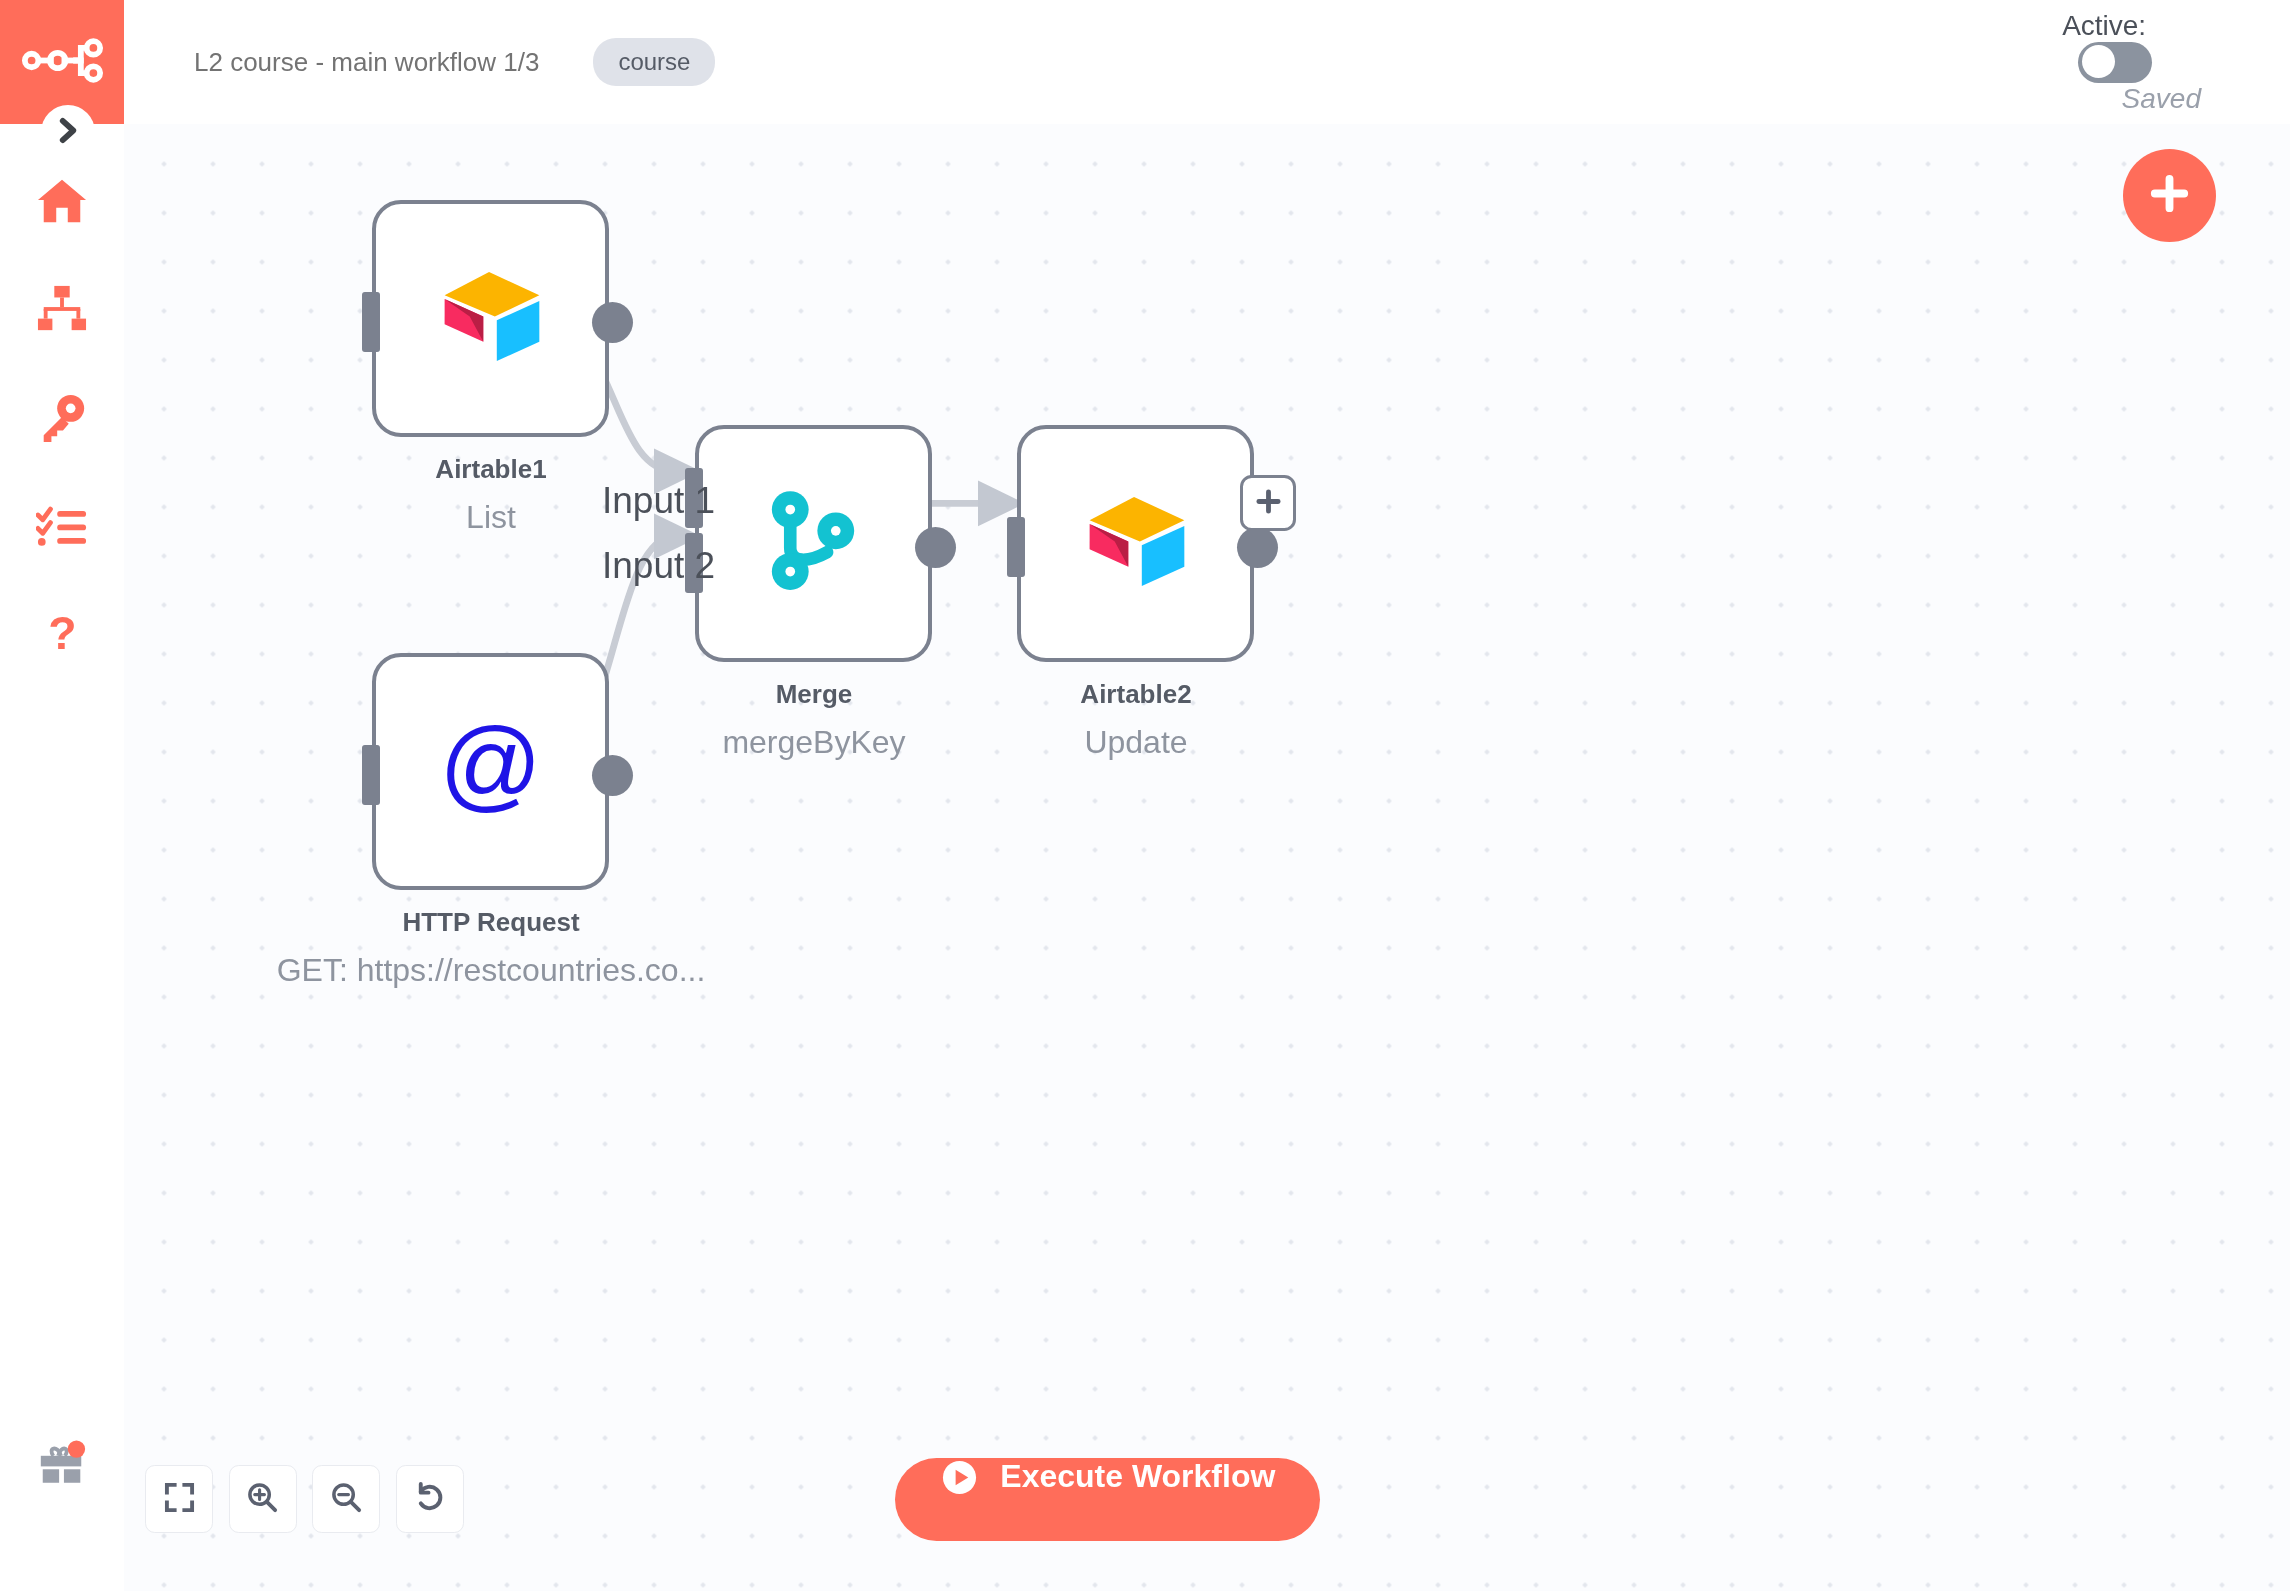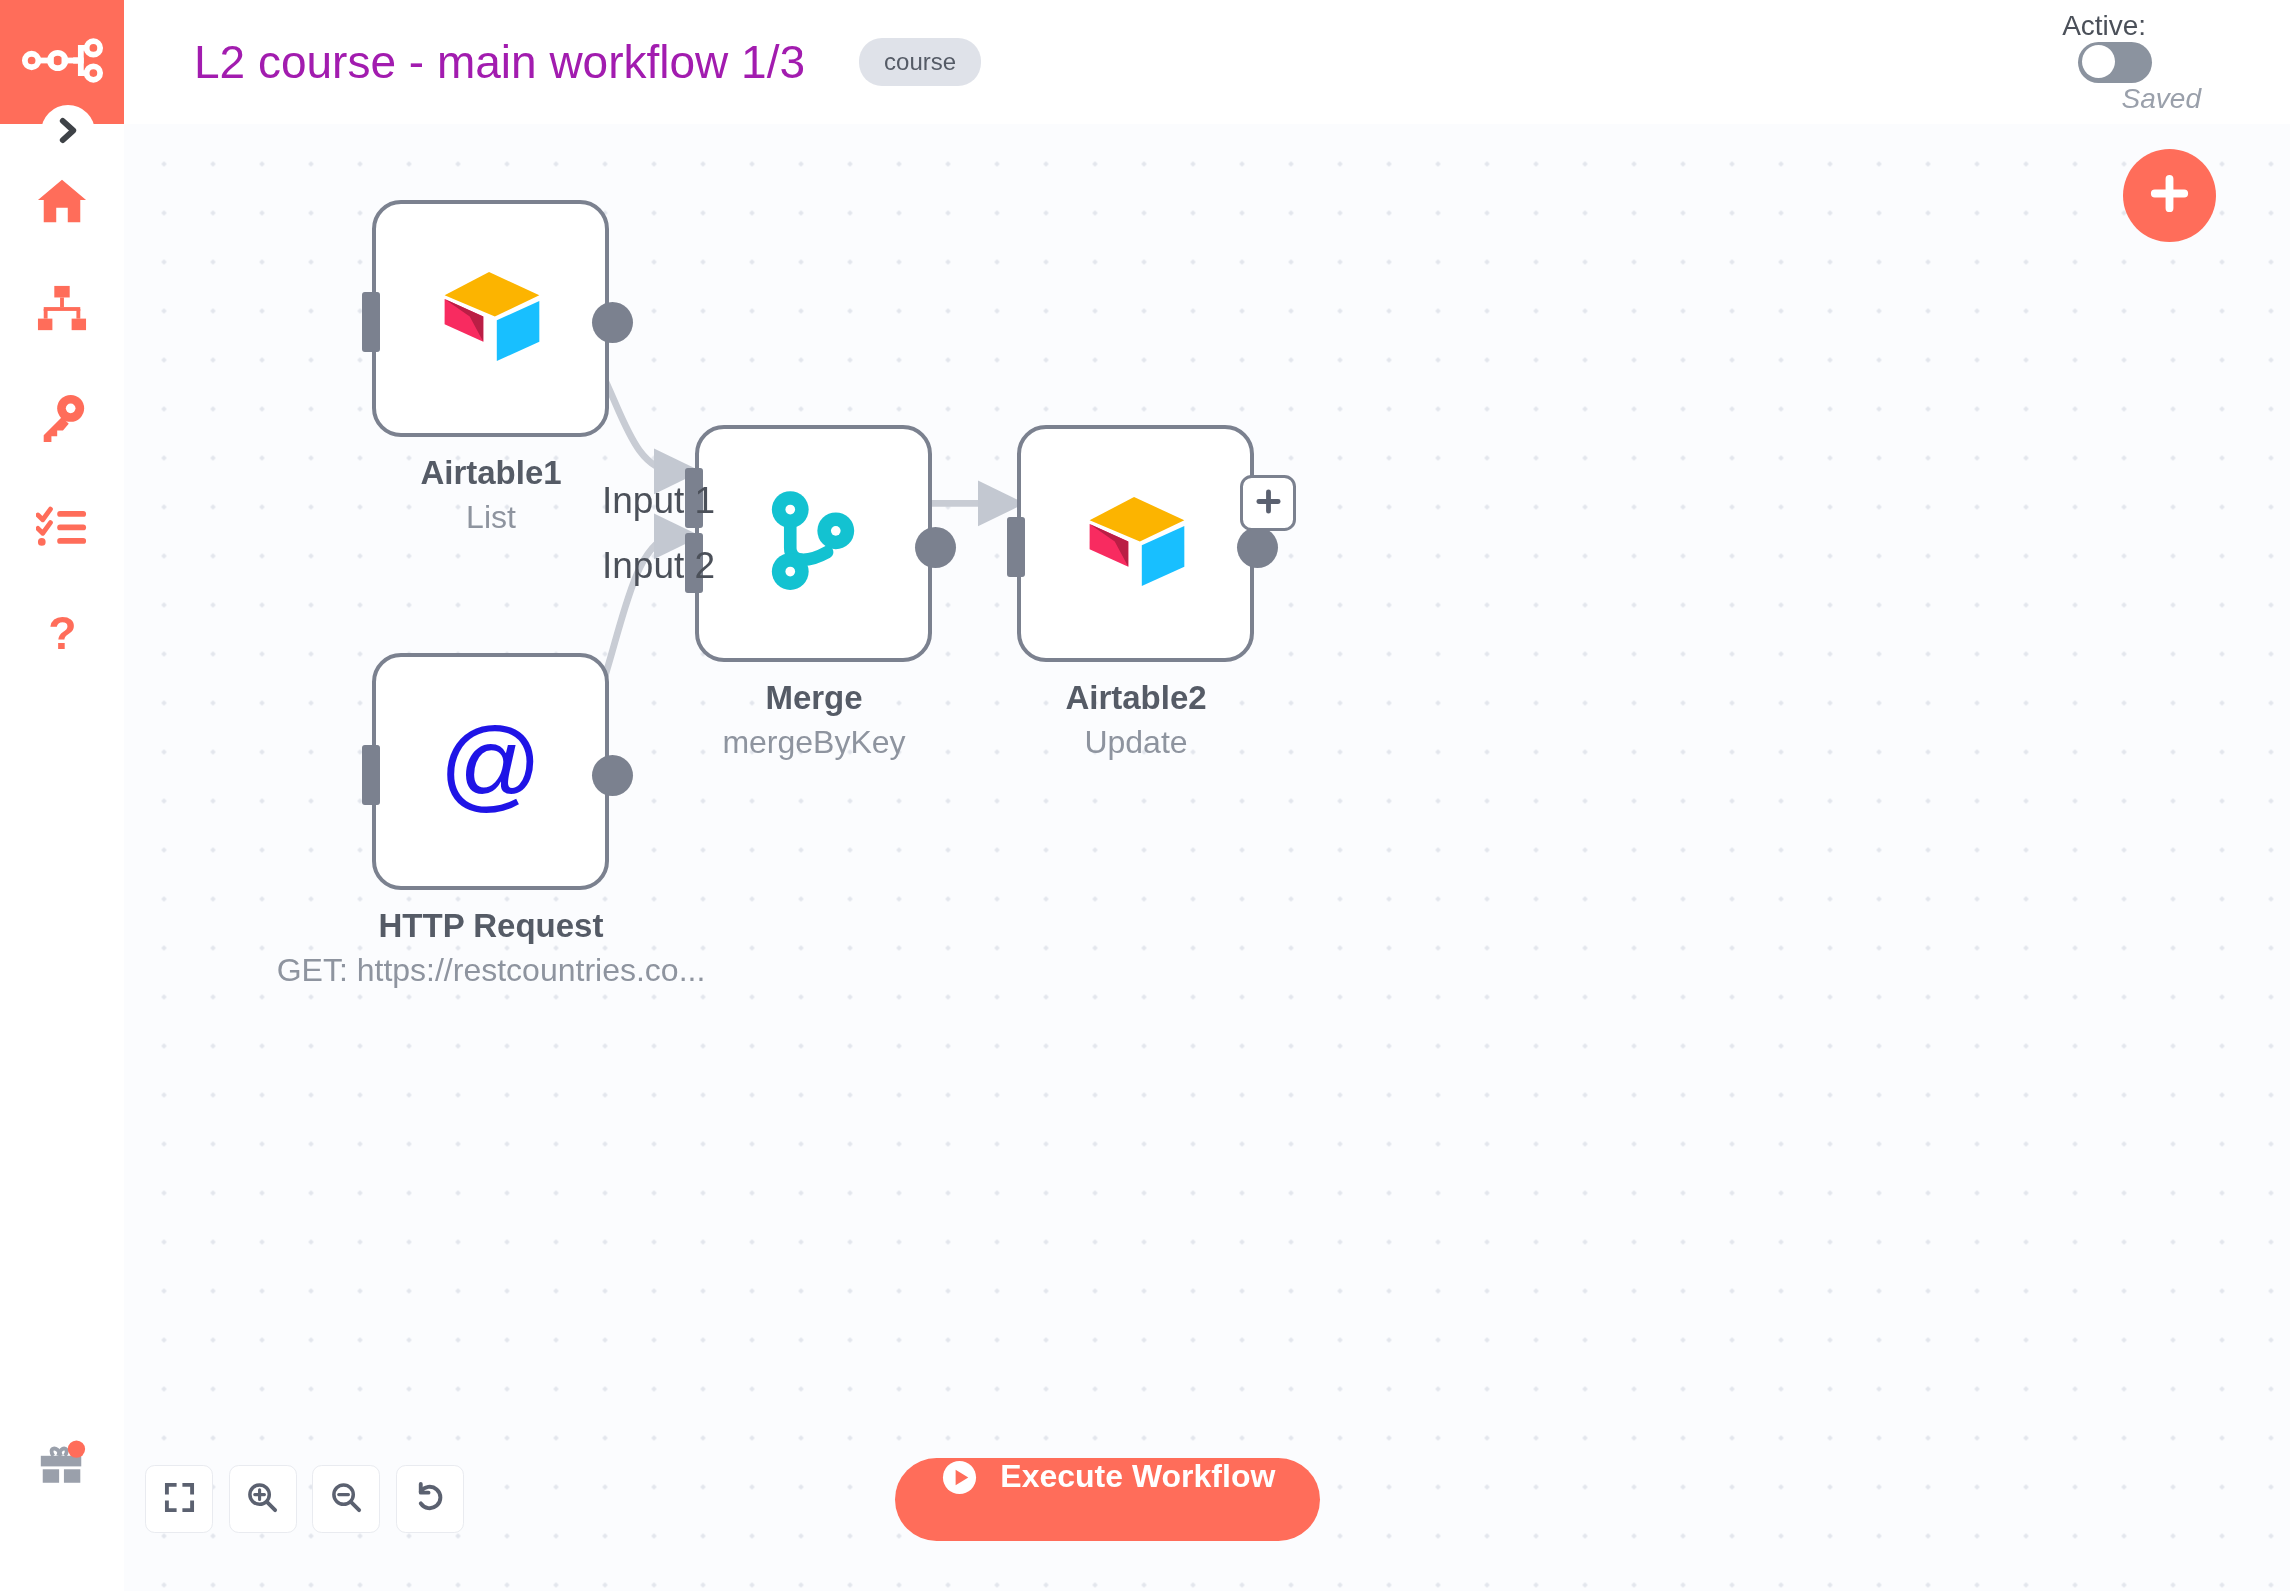--- a/index.html
+++ b/index.html
@@ -43,21 +43,21 @@
   
   #header {
     position: absolute; left: 124px; top: 0;
     width: 2166px; height: 124px;
     background: #ffffff;
     display: flex; align-items: center;
     z-index: 30;
   }
   #wf-title {
     margin-left: 70px;
-    font-size: 46px; color: #a21caf; font-weight: 400;
+    font-size: 26px; color: #737373; font-weight: 400;
     white-space: nowrap;
   }
   #wf-tag {
     margin-left: 54px;
     background: #dfe2e9; color: #555b66;
     font-size: 24px; padding: 9.7px 25px; border-radius: 23px;
     white-space: nowrap;
   }
   #header-right {
     margin-left: auto; margin-right: 89px;
@@ -94,21 +94,21 @@
     width: 237px; height: 237px;
     background: #ffffff;
     border: 4.9px solid #7b818f;
     border-radius: 29px;
     display: flex; align-items: center; justify-content: center;
     cursor: pointer;
   }
   .node-label {
     position: absolute; top: 254px; left: -116px;
     width: 470px; text-align: center;
-    font-size: 33px; font-weight: 700; color: #555b66;
+    font-size: 26px; font-weight: 700; color: #555b66;
     white-space: nowrap; overflow: hidden; text-overflow: ellipsis;
   }
   .node-sub {
     position: absolute; top: 299px; left: -116px;
     width: 470px; text-align: center;
     font-size: 32px; color: #8e949f;
     white-space: nowrap; overflow: hidden; text-overflow: ellipsis;
   }
   .port-in {
     position: absolute; width: 17.5px; height: 60px;

